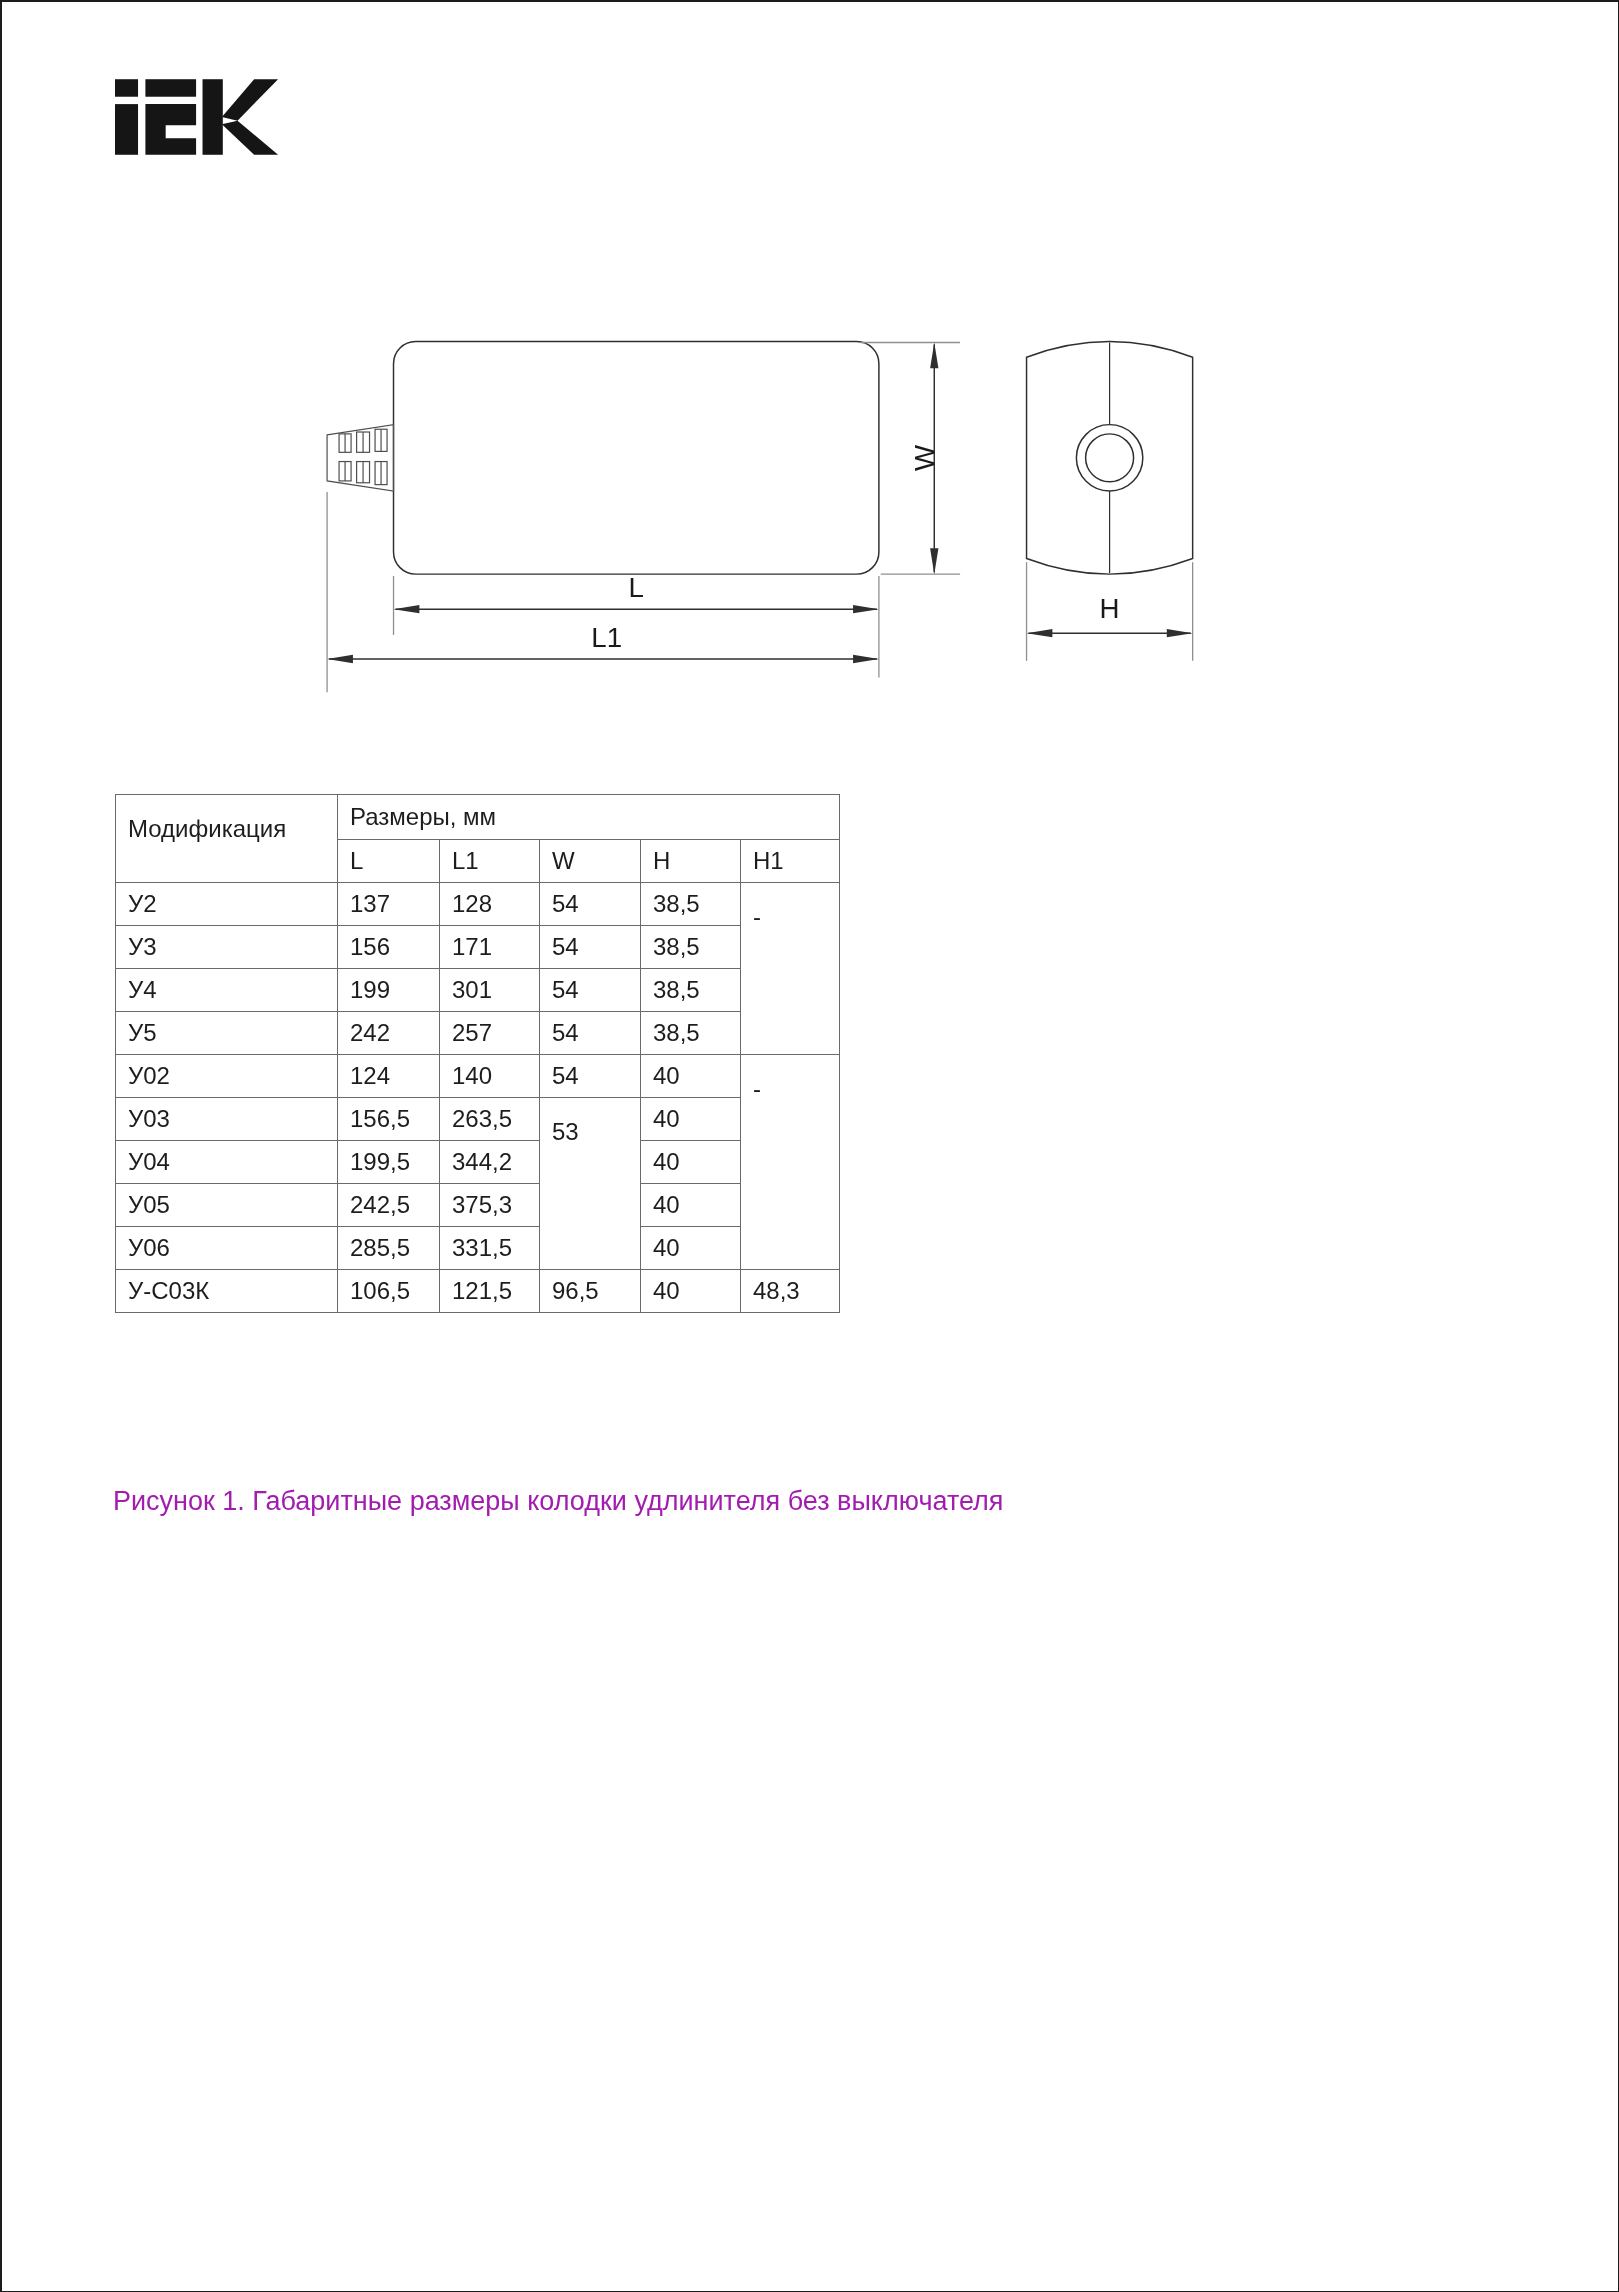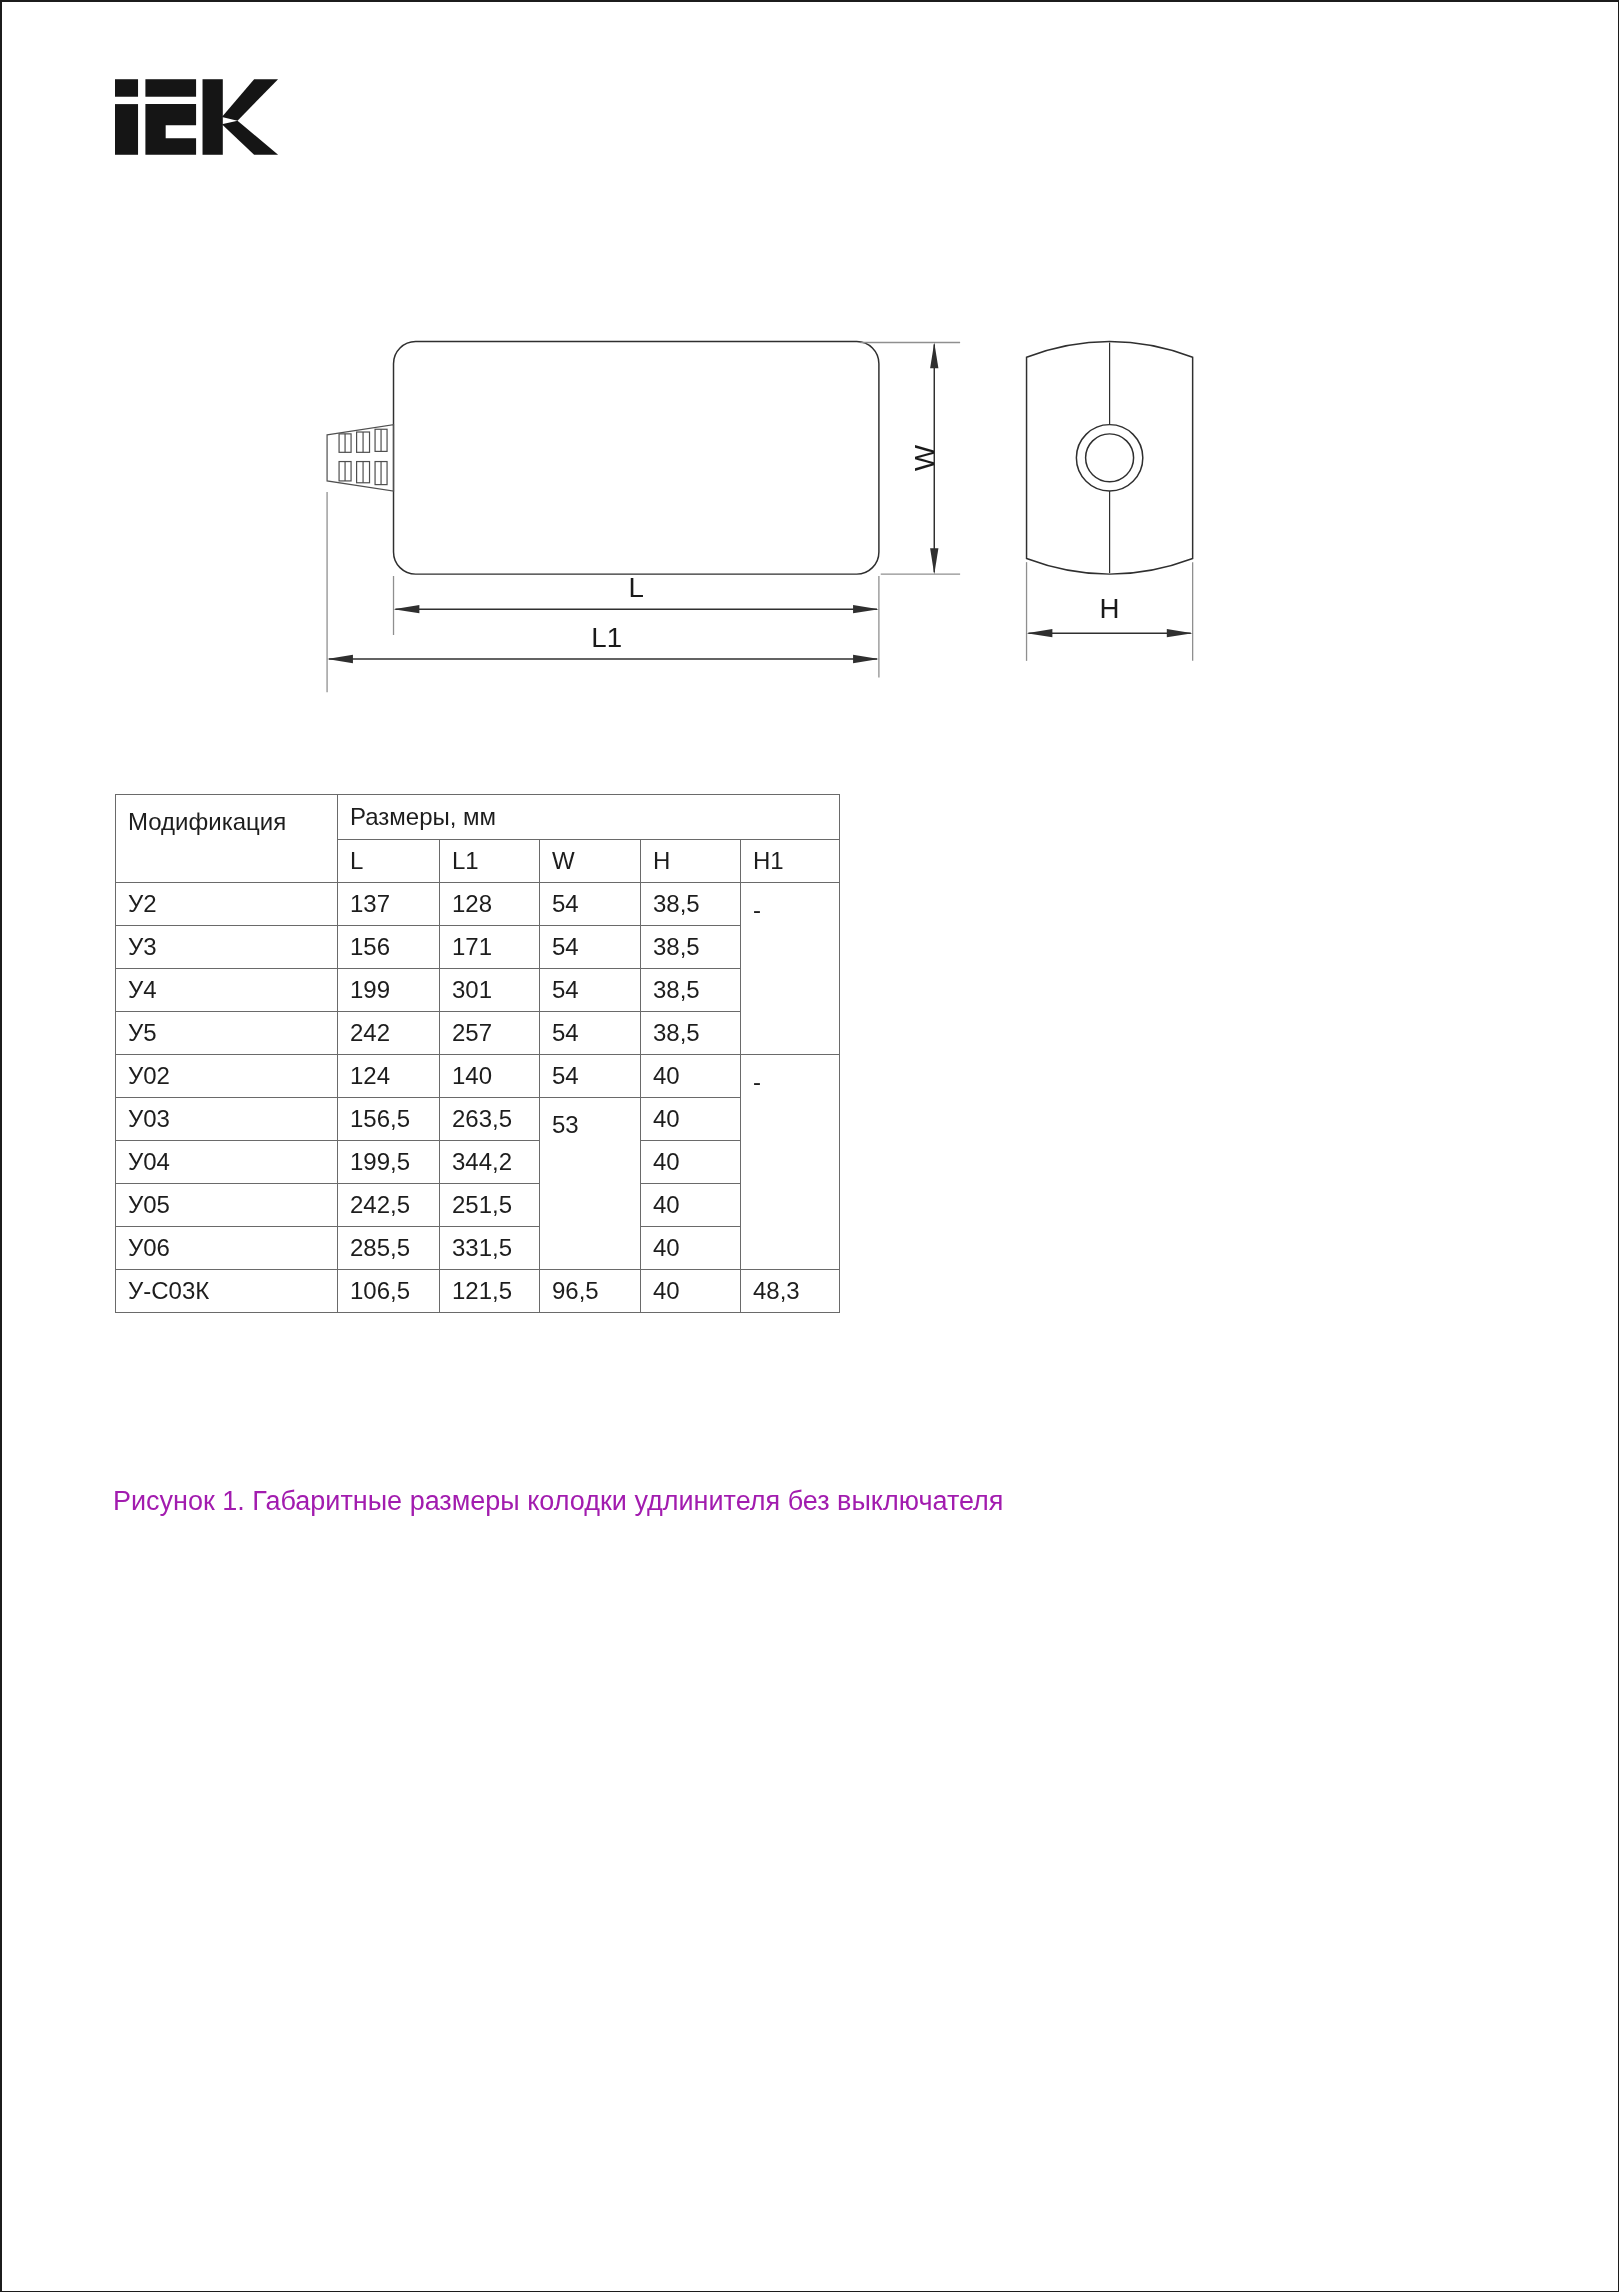--- a/index.html
+++ b/index.html
@@ -13,21 +13,21 @@
   .dims-table{
     position:absolute;left:113px;top:792px;width:722px;
     border-collapse:collapse;table-layout:fixed;
   }
   .dims-table td,.dims-table th{
     border:0.9px solid #6a6a6a;font-size:24px;font-weight:normal;text-align:left;
     padding:0 0 0 12px;vertical-align:middle;color:#1d1d1d;height:42px;
     white-space:nowrap;overflow:hidden;
   }
   .dims-table tr.hdr1 td{height:44px;}
-  .dims-table td.vtop{vertical-align:top;padding-top:13px;}
+  .dims-table td.vtop{vertical-align:top;padding-top:20px;}
   .caption{
     position:absolute;left:111px;top:1484px;font-size:27px;color:#a21caf;
     white-space:nowrap;
   }
   svg text{font-family:"Liberation Sans",sans-serif;font-size:30px;fill:#1a1a1a;}
 </style>
 </head>
 <body>
 
 <svg class="logo" viewBox="0 0 178 84" aria-label="IEK">
@@ -180,21 +180,21 @@
     </tr>
     <tr>
       <td>У04</td>
       <td>199,5</td>
       <td>344,2</td>
       <td>40</td>
     </tr>
     <tr>
       <td>У05</td>
       <td>242,5</td>
-      <td>251,5</td>
+      <td>375,3</td>
       <td>40</td>
     </tr>
     <tr>
       <td>У06</td>
       <td>285,5</td>
       <td>331,5</td>
       <td>40</td>
     </tr>
     <tr>
       <td>У-С03К</td>

